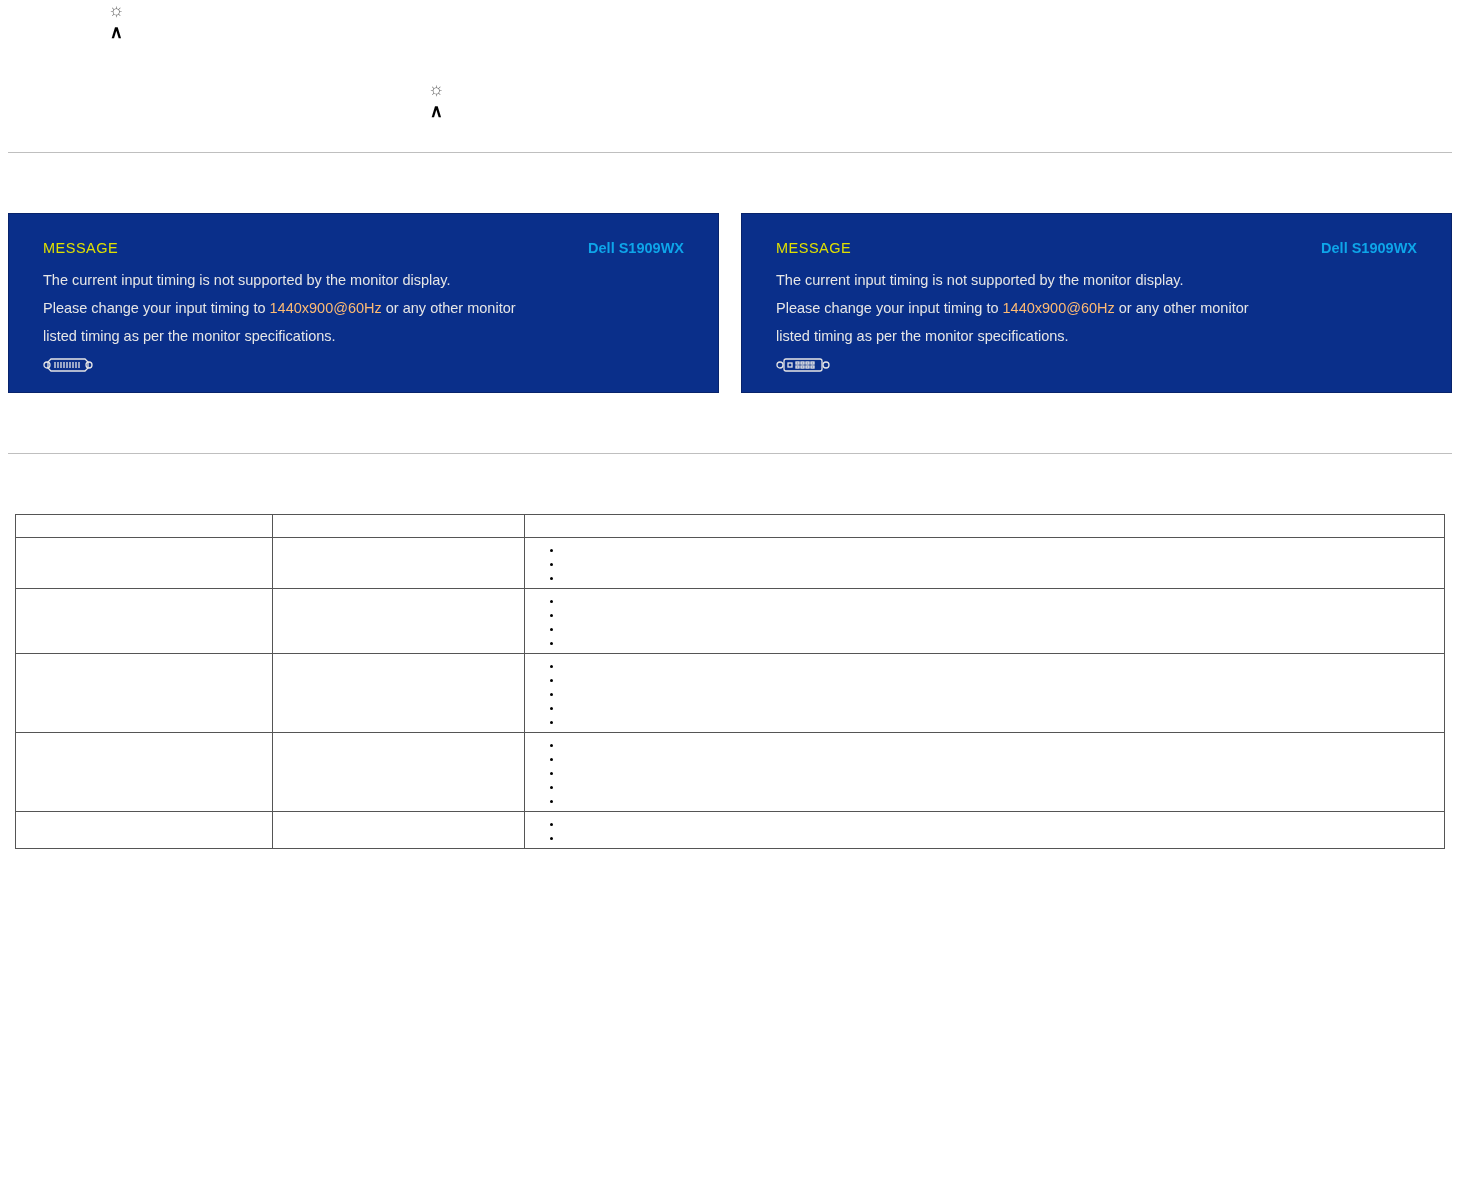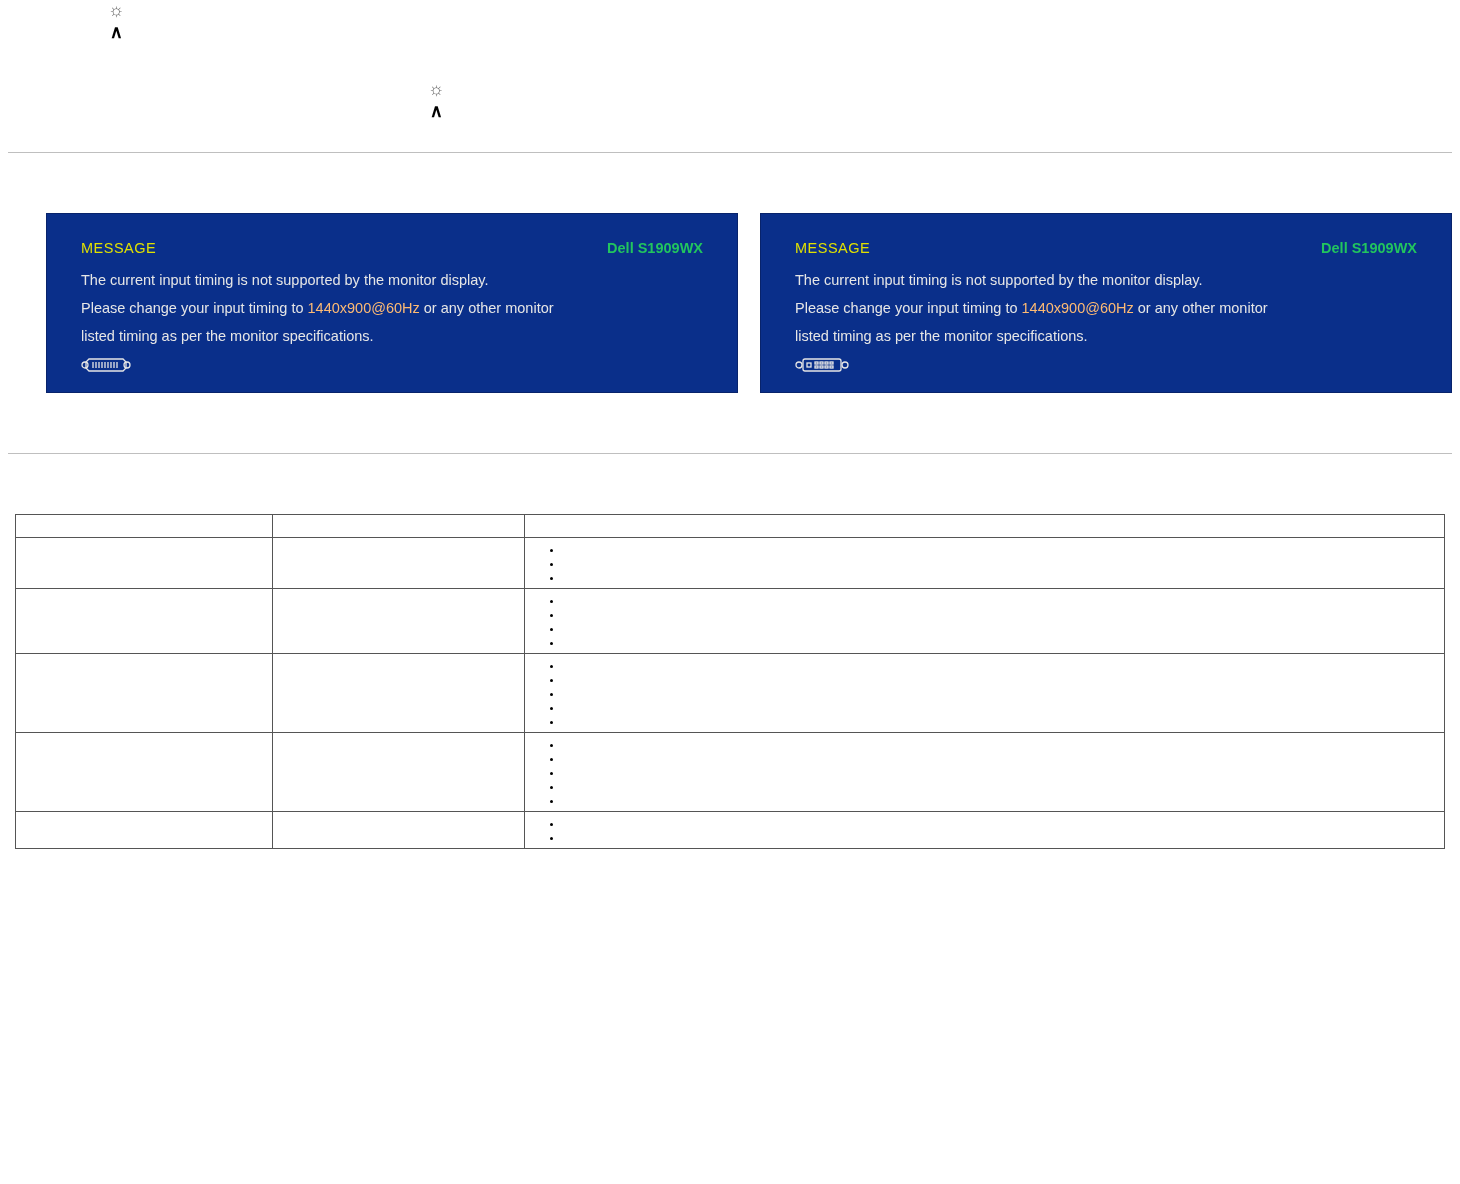--- a/index.html
+++ b/index.html
@@ -3,25 +3,25 @@
 <meta charset="utf-8">
 <style>
   html,body{margin:0;padding:0;background:#fff;font-family:Arial,Helvetica,sans-serif;color:#000;}
   .page{width:1460px;margin:0 auto;padding:0 8px 40px 8px;box-sizing:border-box;}
   .top-icons{padding-left:100px;}
   .icon-stack{display:inline-block;text-align:center;}
   .icon-stack.second{margin-left:320px;}
   .sun{font-size:18px;color:#666;}
   .caret{font-size:18px;font-weight:bold;}
   hr.sep{border:none;border-top:1px solid #bfbfbf;margin:30px 0 60px 0;}
-  .osd-row{display:flex;gap:22px;margin-top:40px;margin-left:38px;}
+  .osd-row{display:flex;gap:22px;margin-top:40px;}
   .osd{flex:1;background:#0a2f8a;color:#e6e6e6;padding:20px 34px 18px 34px;box-sizing:border-box;font-size:14.5px;line-height:28px;border:1px solid #08236b;}
   .osd .hdr{display:flex;justify-content:space-between;margin-bottom:4px;}
   .osd .title{color:#e0e000;letter-spacing:0.5px;}
-  .osd .model{font-weight:bold;color:#22c55e;}
+  .osd .model{font-weight:bold;color:#0ea5e9;}
   .osd .hl{color:#fdba74;}
   .port{margin-top:6px;}
   .port svg{display:block;}
   .linkline{text-align:right;margin:22px 40px 0 0;}
   .linkline a{color:#1a1aff;text-decoration:underline;font-size:13px;}
   hr.sep2{border:none;border-top:1px solid #bfbfbf;margin:60px 0 60px 0;}
   table.resmax{border-collapse:collapse;width:99%;margin:0 auto;}
   table.resmax td,table.resmax th{border:1px solid #555;padding:4px 8px;vertical-align:top;font-size:12px;height:14px;}
   table.resmax th{background:#fff;}
   table.resmax ul{margin:0;padding-left:30px;}

